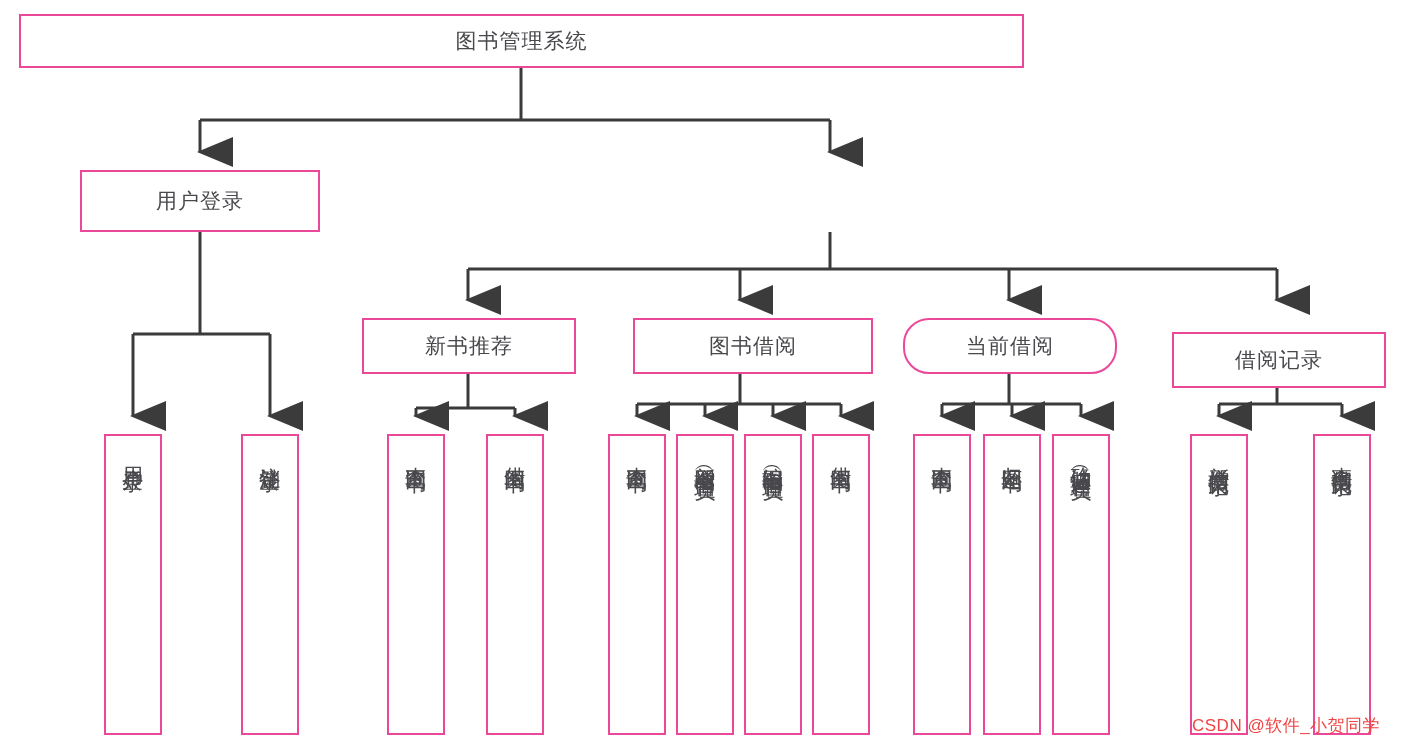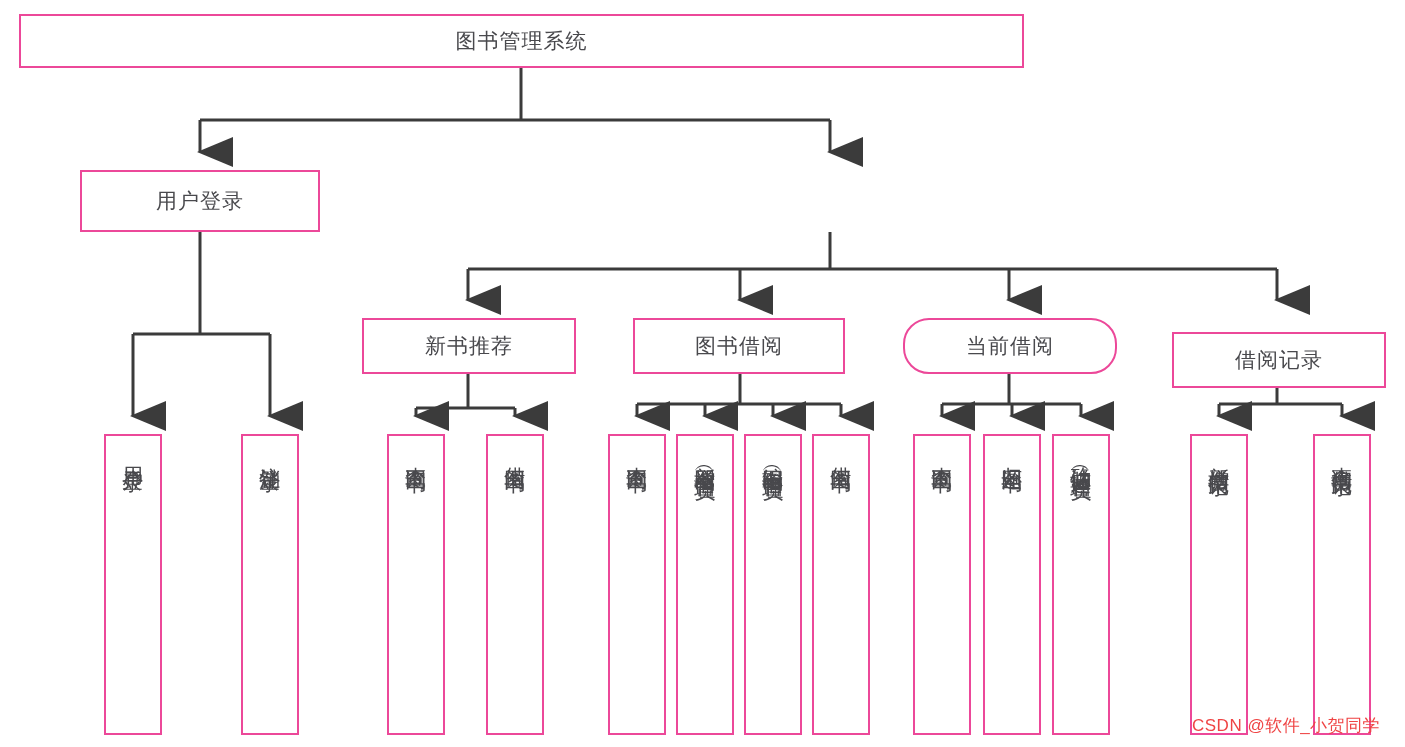--- a/index.html
+++ b/index.html
@@ -125,21 +125,21 @@
     <span class="htext">图书管理系统</span>
   </div>
 
   <div class="node horiz" style="left:80px; top:170px; width:240px; height:62px;">
     <span class="htext">用户登录</span>
   </div>
 
   <div class="node horiz" style="left:362px; top:318px; width:214px; height:56px;">
     <span class="htext">新书推荐</span>
   </div>
-  <div class="node horiz" style="left:633px; top:318px; width:212px; height:56px;">
+  <div class="node horiz" style="left:633px; top:318px; width:240px; height:56px;">
     <span class="htext">图书借阅</span>
   </div>
   <div class="node horiz" style="left:903px; top:318px; width:214px; height:56px;border-radius:26px;">
     <span class="htext">当前借阅</span>
   </div>
   <div class="node horiz" style="left:1172px; top:332px; width:214px; height:56px;">
     <span class="htext">借阅记录</span>
   </div>
 
   <div class="node vert" style="left:104px; top:434px; width:58px; height:301px;">

